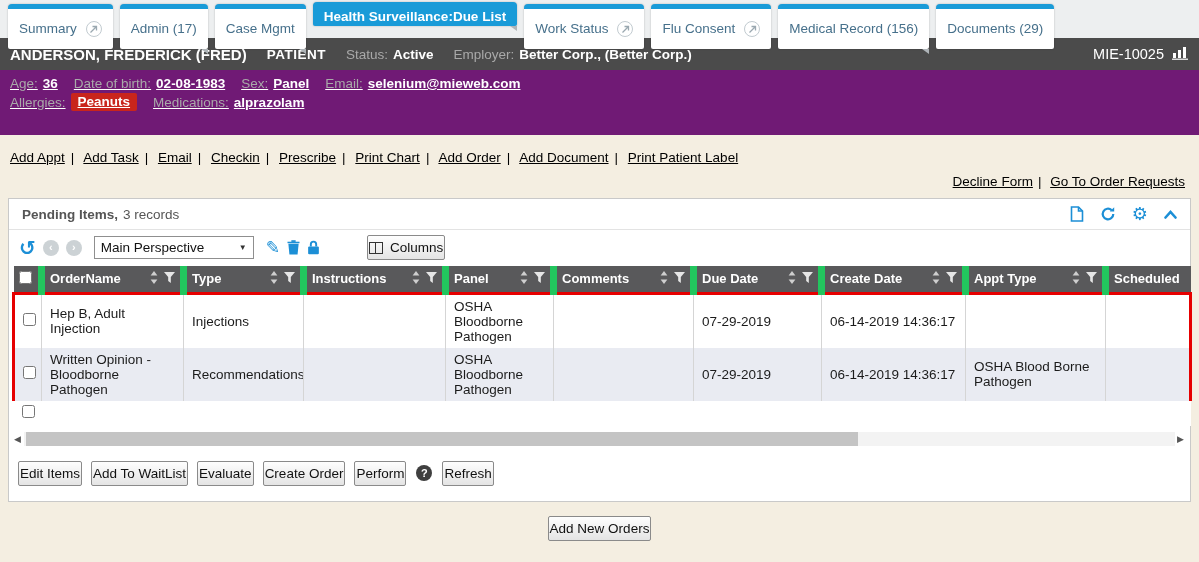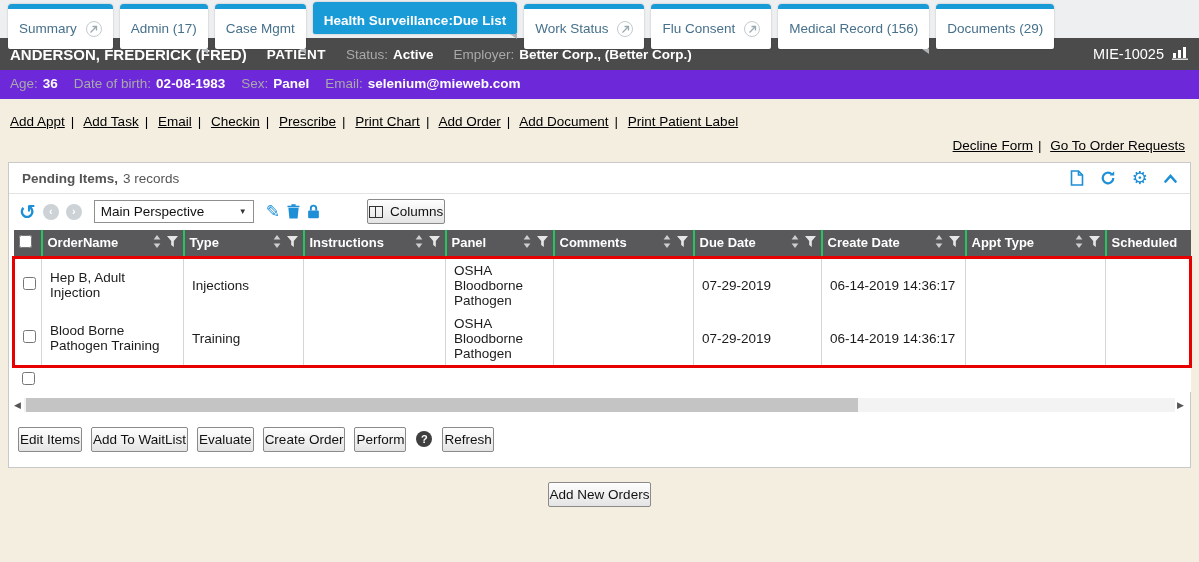--- a/index.html
+++ b/index.html
@@ -20,21 +20,21 @@
   .tab {
     position:relative; background:#fff; border-radius:4px 4px 2px 2px;
     height:45px; display:flex; align-items:center; padding:0 11px;
     color:#46708b; white-space:nowrap; cursor:pointer;
     border-top:5px solid #199bd8;
     box-shadow:0 0 2px rgba(0,0,0,.25);
   }
   .tab .tab-label { line-height:1; }
   .tab.active {
     background:#199bd8; color:#fff; font-weight:bold;
-    height:32px; margin-top:-2px; border-top-color:#199bd8;
+    height:24px; margin-top:-2px; border-top-color:#199bd8;
   }
   .popout {
     width:16px; height:16px; margin-left:9px; border:1px solid #c2cbd0;
     border-radius:50%; display:flex; align-items:center; justify-content:center;
     flex:0 0 auto;
   }
   .fold {
     position:absolute; right:0px; bottom:-5px;
     width:0; height:0;
     border-left:7px solid transparent;
@@ -43,21 +43,21 @@
   
   .pb-top {
     background:#4b4b4b; color:#fff; height:28px;
     display:flex; align-items:center; gap:20px; padding:16px 10px;
   }
   .pb-name { font-size:15px; font-weight:bold; }
   .pb-type { font-weight:bold; letter-spacing:.5px; }
   .lbl { color:#a9a9a9; }
   .val { color:#fff; font-weight:bold; }
   .pb-right { margin-left:auto; display:flex; align-items:center; gap:8px; font-size:14.5px; }
-  .pb-bottom { background:#6d28d9; color:#fff; padding:4px 10px 8px; }
+  .pb-bottom { background:#701a75; color:#fff; padding:4px 10px 24px;text-decoration:underline; }
   .pb-line { display:flex; align-items:center; gap:16px; margin-top:2px; }
   .pair { display:flex; gap:5px; align-items:center; }
   .badge-red {
     background:#c9251c; color:#fff; font-weight:bold;
     padding:1px 7px 2px; border-radius:2px;
   }
   
   .actions { padding:15px 10px 0; }
   .actions a, .secondary a { color:#000; text-decoration:underline; cursor:pointer; }
   .sep::before { content:"|"; }
@@ -96,21 +96,21 @@
     display:inline-flex; align-items:center; gap:7px; cursor:pointer;
     font-family:inherit;
   }
   .columns-btn { margin-left:40px; }
   .col-ic { width:14px; height:12px; border:1.5px solid #333; display:flex; }
   .col-ic i { display:block; width:50%; border-right:1.5px solid #333; }
   
   table.grid { border-collapse:collapse; table-layout:fixed; width:1177px; margin:0 3px; }
   .grid th {
     background:#59595b; color:#fff; font-weight:bold; font-size:13px;
-    text-align:left; padding:0 5px; height:27px; border-left:2px solid #22c55e;
+    text-align:left; padding:0 5px; height:27px; border-left:7px solid #22c55e;
     overflow:hidden;
   }
   .grid th:first-child { border-left:none; }
   .hcell { display:flex; align-items:center; justify-content:space-between; gap:3px; }
   .hicons { display:flex; align-items:center; gap:6px; flex:0 0 auto; }
   .grid td {
     padding:4px 8px; height:52px; border-left:1px solid #d5d5d5;
     vertical-align:middle; color:#1b1b1b; overflow:hidden;
   }
   .grid td:first-child { border-left:none; text-align:center; }
@@ -219,20 +219,30 @@
       <span class="lbl">Date of birth:</span>
       <span class="val">02-08-1983</span>
     </span>
     <span class="pair">
       <span class="lbl">Sex:</span>
       <span class="val">Panel</span>
     </span>
     <span class="pair">
       <span class="lbl">Email:</span>
       <span class="val">selenium@mieweb.com</span>
+    </span>
+  </div>
+  <div class="pb-line">
+    <span class="pair">
+      <span class="lbl">Allergies:</span>
+      <span class="badge-red">Peanuts</span>
+    </span>
+    <span class="pair">
+      <span class="lbl">Medications:</span>
+      <span class="val">alprazolam</span>
     </span>
   </div>
 </div>
 
 <div class="actions">
   <a>Add Appt</a><span class="sep"></span>
   <a>Add Task</a><span class="sep"></span>
   <a>Email</a><span class="sep"></span>
   <a>Checkin</a><span class="sep"></span>
   <a>Prescribe</a><span class="sep"></span>
@@ -444,30 +454,30 @@
         <td>Hep B, Adult Injection</td>
         <td>Injections</td>
         <td></td>
         <td>OSHA Bloodborne Pathogen</td>
         <td></td>
         <td>07-29-2019</td>
         <td>06-14-2019 14:36:17</td>
         <td></td>
         <td></td>
       </tr>
-      <tr class="hl hl-bottom">
+      <tr class="hl alt">
         <td><input type="checkbox" style=""></td>
-        <td>Blood Borne Pathogen Training</td>
-        <td>Training</td>
+        <td>Written Opinion - Bloodborne Pathogen</td>
+        <td>Recommendations</td>
         <td></td>
         <td>OSHA Bloodborne Pathogen</td>
         <td></td>
         <td>07-29-2019</td>
         <td>06-14-2019 14:36:17</td>
-        <td></td>
+        <td>OSHA Blood Borne Pathogen</td>
         <td></td>
       </tr>
       <tr class="empty-row">
         <td><input type="checkbox" style=""></td>
         <td colspan="9"></td>
       </tr>
     </tbody>
   </table>
 
   <div class="hscroll">

